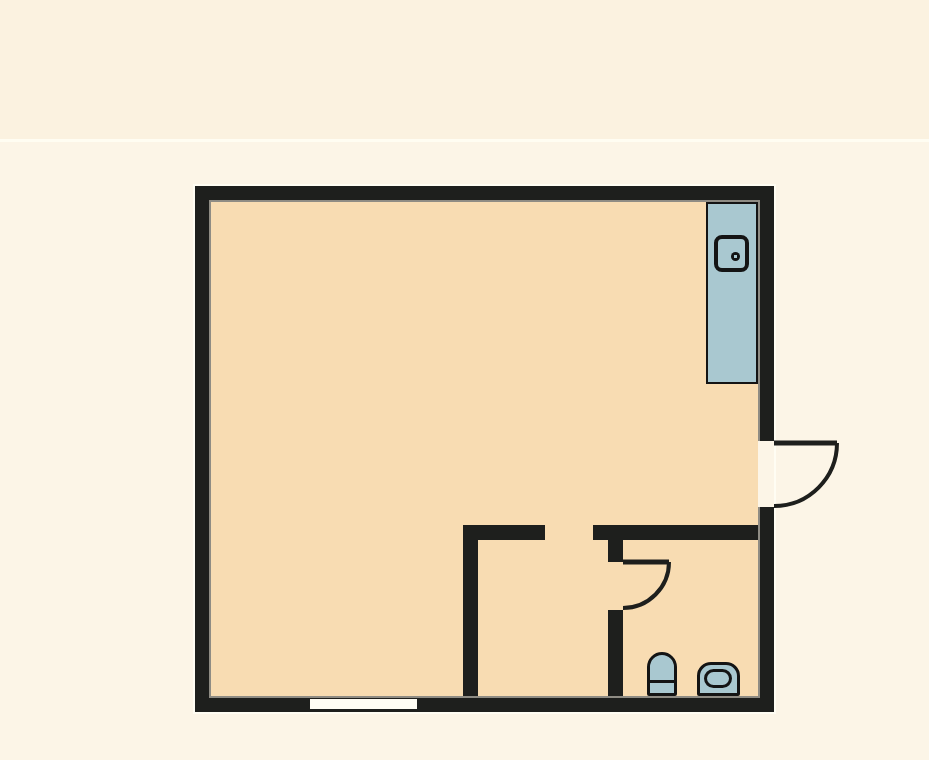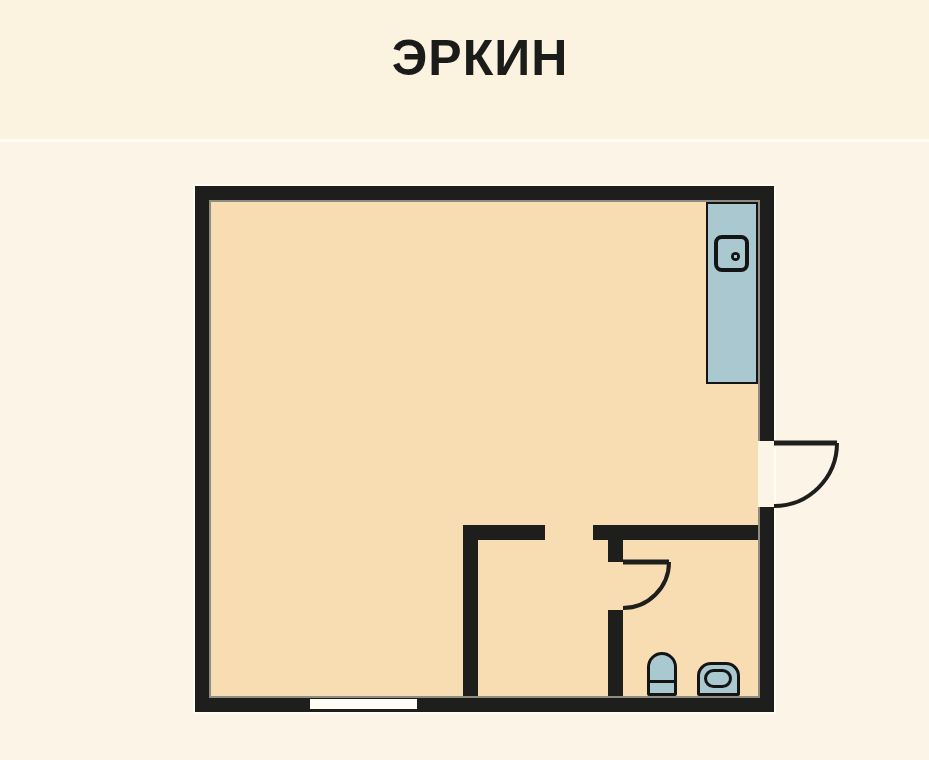--- a/index.html
+++ b/index.html
@@ -93,21 +93,20 @@
   .doors .arc{stroke-width:4px;}
   .doors .leaf{stroke-width:5px;}
 </style>
 </head>
 <body style="--page-bg: #fcf5e7; --header-bg: #fbf2e0; --divider: #fffdf2; --title-color: #1b1b19; --wall: #1e1f1d; --floor: #f8dcb2; --fixture-fill: #a9c8d0; --fixture-stroke: #141414; --window-fill: #fffdf4;">
 
 <div class="page">
 
   <div class="header-band">
     <h1 class="title">
-      <span>ЭРКИН</span>
     </h1>
   </div>
   <div class="divider"></div>
 
   <div class="plan">
     <div class="floor"></div>
     <div class="door-gap"></div>
     <div class="window"></div>
 
     <div class="counter"></div>

